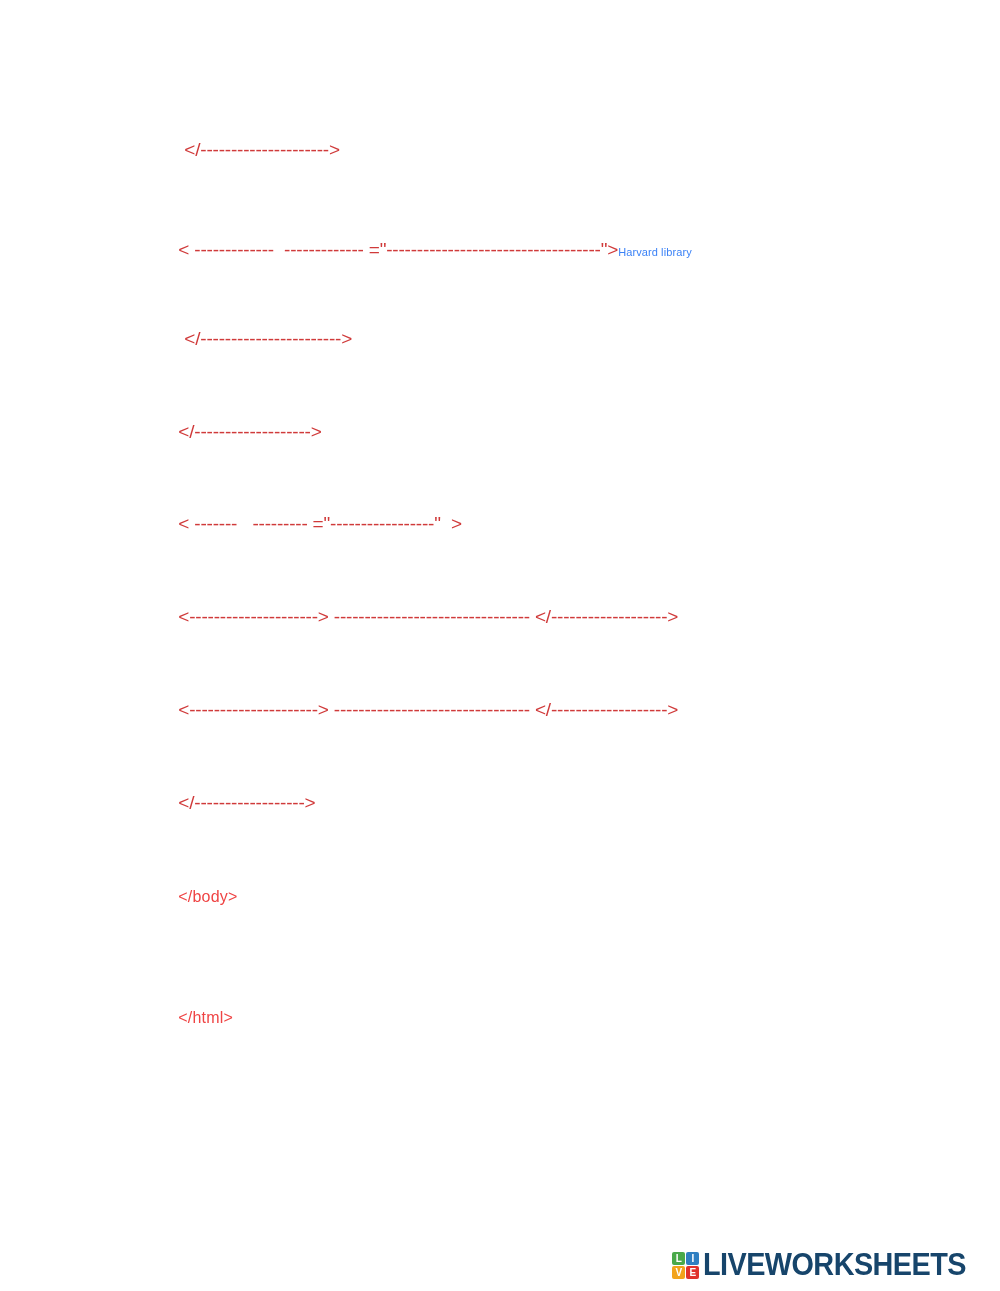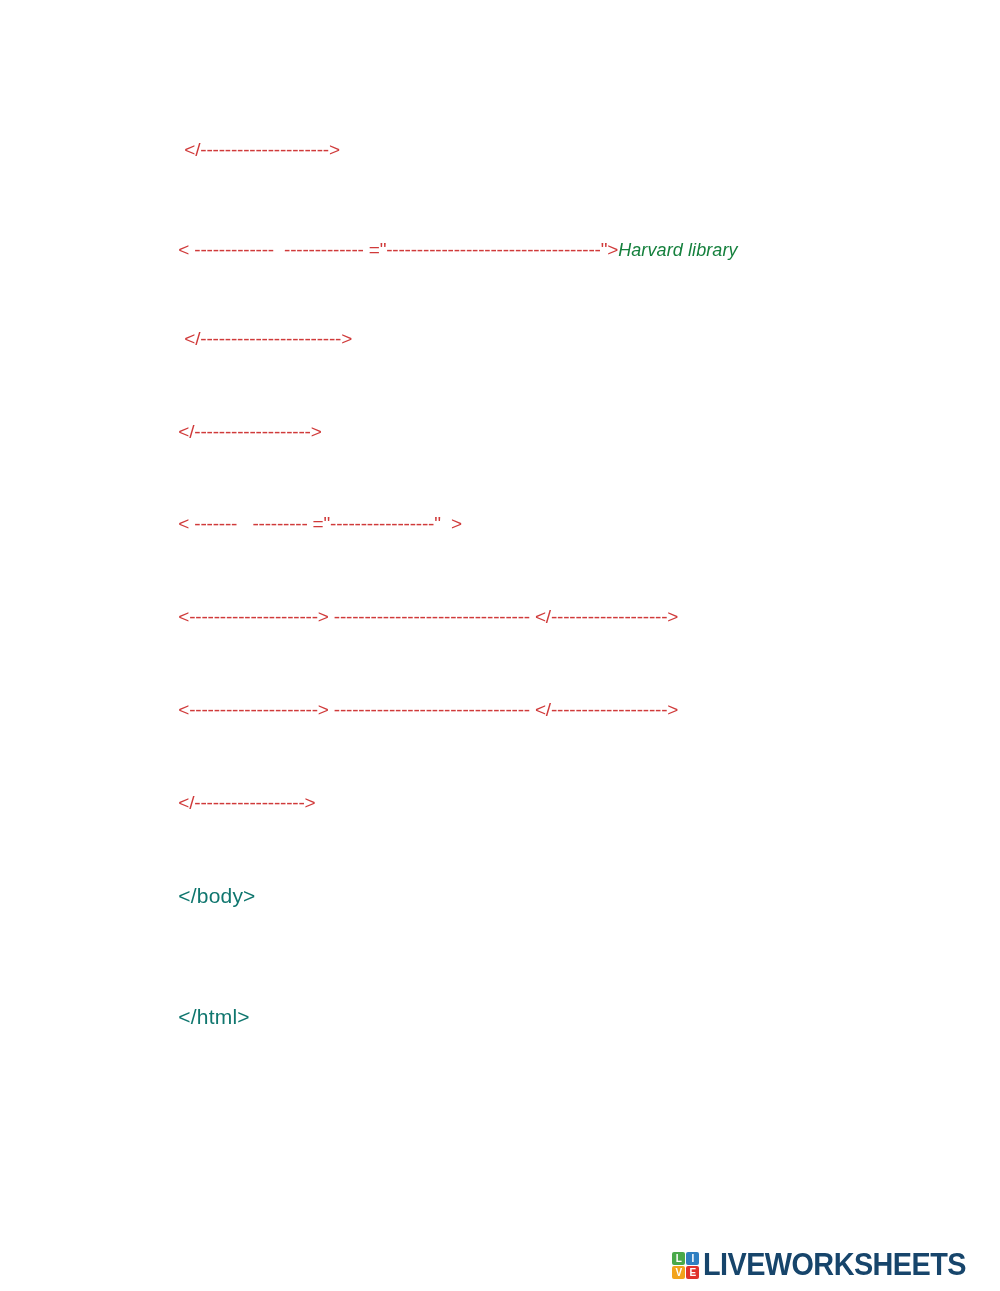--- a/index.html
+++ b/index.html
@@ -45,30 +45,29 @@
   }
 
   
   .dash {
     color: #d03a3a;
     letter-spacing: -0.2px;
   }
 
   .annot {
     font-family: "Liberation Sans", sans-serif;
-    font-size: 18px;
-    color: #15803d;
+    font-size: 11px;
+    color: #3b82f6;
     letter-spacing: 0.1px;
     font-weight: 400;
-    font-style: italic;
   }
 
   .tag-strong {
-    font-size: 21px;
-    color: #0f766e;
+    font-size: 16px;
+    color: #ef4444;
     letter-spacing: 0.2px;
   }
 
   
   .lw-logo {
     position: absolute;
     right: 14px;
     bottom: 10px;
     display: flex;
     align-items: center;

